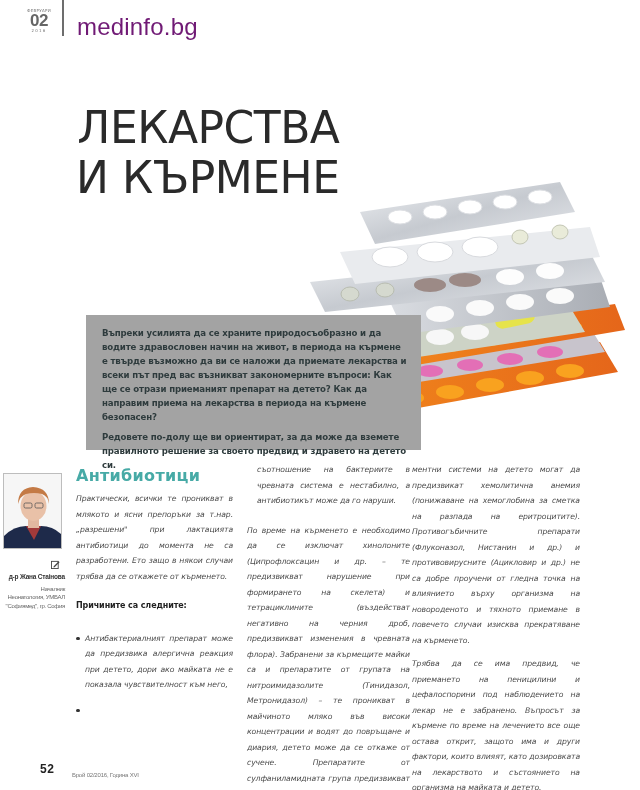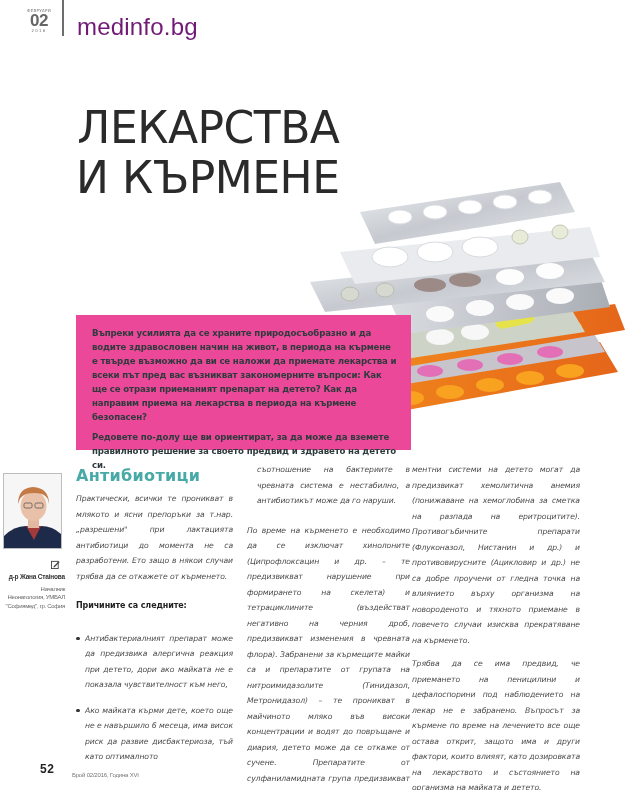--- a/index.html
+++ b/index.html
@@ -15,21 +15,21 @@
   .site-name { position:absolute; left:77px; top:13px; font-family:"Liberation Sans", sans-serif; font-size:24px; color:#701a75; letter-spacing:0.2px; }
 
   
   .title { position:absolute; left:76px; top:103px; font-family:"DejaVu Sans", sans-serif; font-weight:200; font-size:44px; line-height:50px; color:#2a2a2a; letter-spacing:-0.5px; }
   .title span { display:block; font-weight:normal;text-align:right; -webkit-text-stroke:0; }
 
   
   .pills { position:absolute; left:300px; top:172px; width:330px; height:260px; }
 
   
-  .intro-box { position:absolute; left:76px; top:315px; width:335px; height:135px; background:#ec4899; padding:11px 14px 10px 16px; }
+  .intro-box { position:absolute; left:86px; top:315px; width:335px; height:135px; background:#a3a3a3; padding:11px 14px 10px 16px; }
   .intro-box p { font-family:"DejaVu Sans", sans-serif; font-size:8.6px; line-height:14px; color:#2e3b3d; font-weight:bold; letter-spacing:-0.15px; }
   .intro-box p + p { margin-top:6px; }
 
   
   .author-photo { position:absolute; left:3px; top:473px; width:59px; height:76px; border:1px solid #bdbdbd; background:#f4f4f4; overflow:hidden; }
   .author-edit-icon { position:absolute; left:51px; top:560px; width:9px; height:9px; }
   .author-name { position:absolute; left:3px; top:573px; width:62px; text-align:right; font-family:"Liberation Sans", sans-serif; font-weight:bold; font-size:6.5px; color:#333; letter-spacing:-0.2px; }
   .author-role { position:absolute; left:3px; top:585px; width:62px; text-align:right; font-family:"Liberation Sans", sans-serif; font-size:6px; line-height:8.3px; color:#666; letter-spacing:-0.3px; }
 
   
@@ -182,21 +182,20 @@
 <div class="col col-1">
   <h2 class="section-title">Антибиотици</h2>
   <p>Практически, всички те проникват в млякото и ясни препоръки за т.нар. „разрешени" при лактацията антибиотици до момента не са разработени. Ето защо в някои случаи трябва да се откажете от кърменето.</p>
   <div class="reasons-heading">Причините са следните:</div>
   <div class="bullet-item">
     <span class="bullet-dot"></span>
     <span>Антибактериалният препарат може да предизвика алергична реакция при детето, дори ако майката не е показала чувствителност към него,</span>
   </div>
   <div class="bullet-item">
     <span class="bullet-dot"></span>
-    <span>Ако майката кърми дете, което още не е навършило 6 месеца, има висок риск да развие дисбактериоза, тъй като оптималното</span>
   </div>
 </div>
 
 <div class="col col-2">
   <p style="padding-left:10px;">съотношение на бактериите в чревната система е нестабилно, а антибиотикът може да го наруши.</p>
   <p style="margin-top:14px;">По време на кърменето е необходимо да се изключат хинолоните (Ципрофлоксацин и др. – те предизвикват нарушение при формирането на скелета) и тетрациклините (въздействат негативно на черния дроб, предизвикват изменения в чревната флора). Забранени за кърмещите майки са и препаратите от групата на нитроимидазолите (Тинидазол, Метронидазол) – те проникват в майчиното мляко във високи концентрации и водят до повръщане и диария, детето може да се откаже от сучене. Препаратите от сулфаниламидната група предизвикват жълтеница при новородените или при незрялост на някои фер-</p>
 </div>
 
 <div class="col col-3">
   <p>ментни системи на детето могат да предизвикат хемолитична анемия (понижаване на хемоглобина за сметка на разпада на еритроцитите). Противогъбичните препарати (Флуконазол, Нистанин и др.) и противовирусните (Ацикловир и др.) не са добре проучени от гледна точка на влиянието върху организма на новороденото и тяхното приемане в повечето случаи изисква прекратяване на кърменето.</p>

